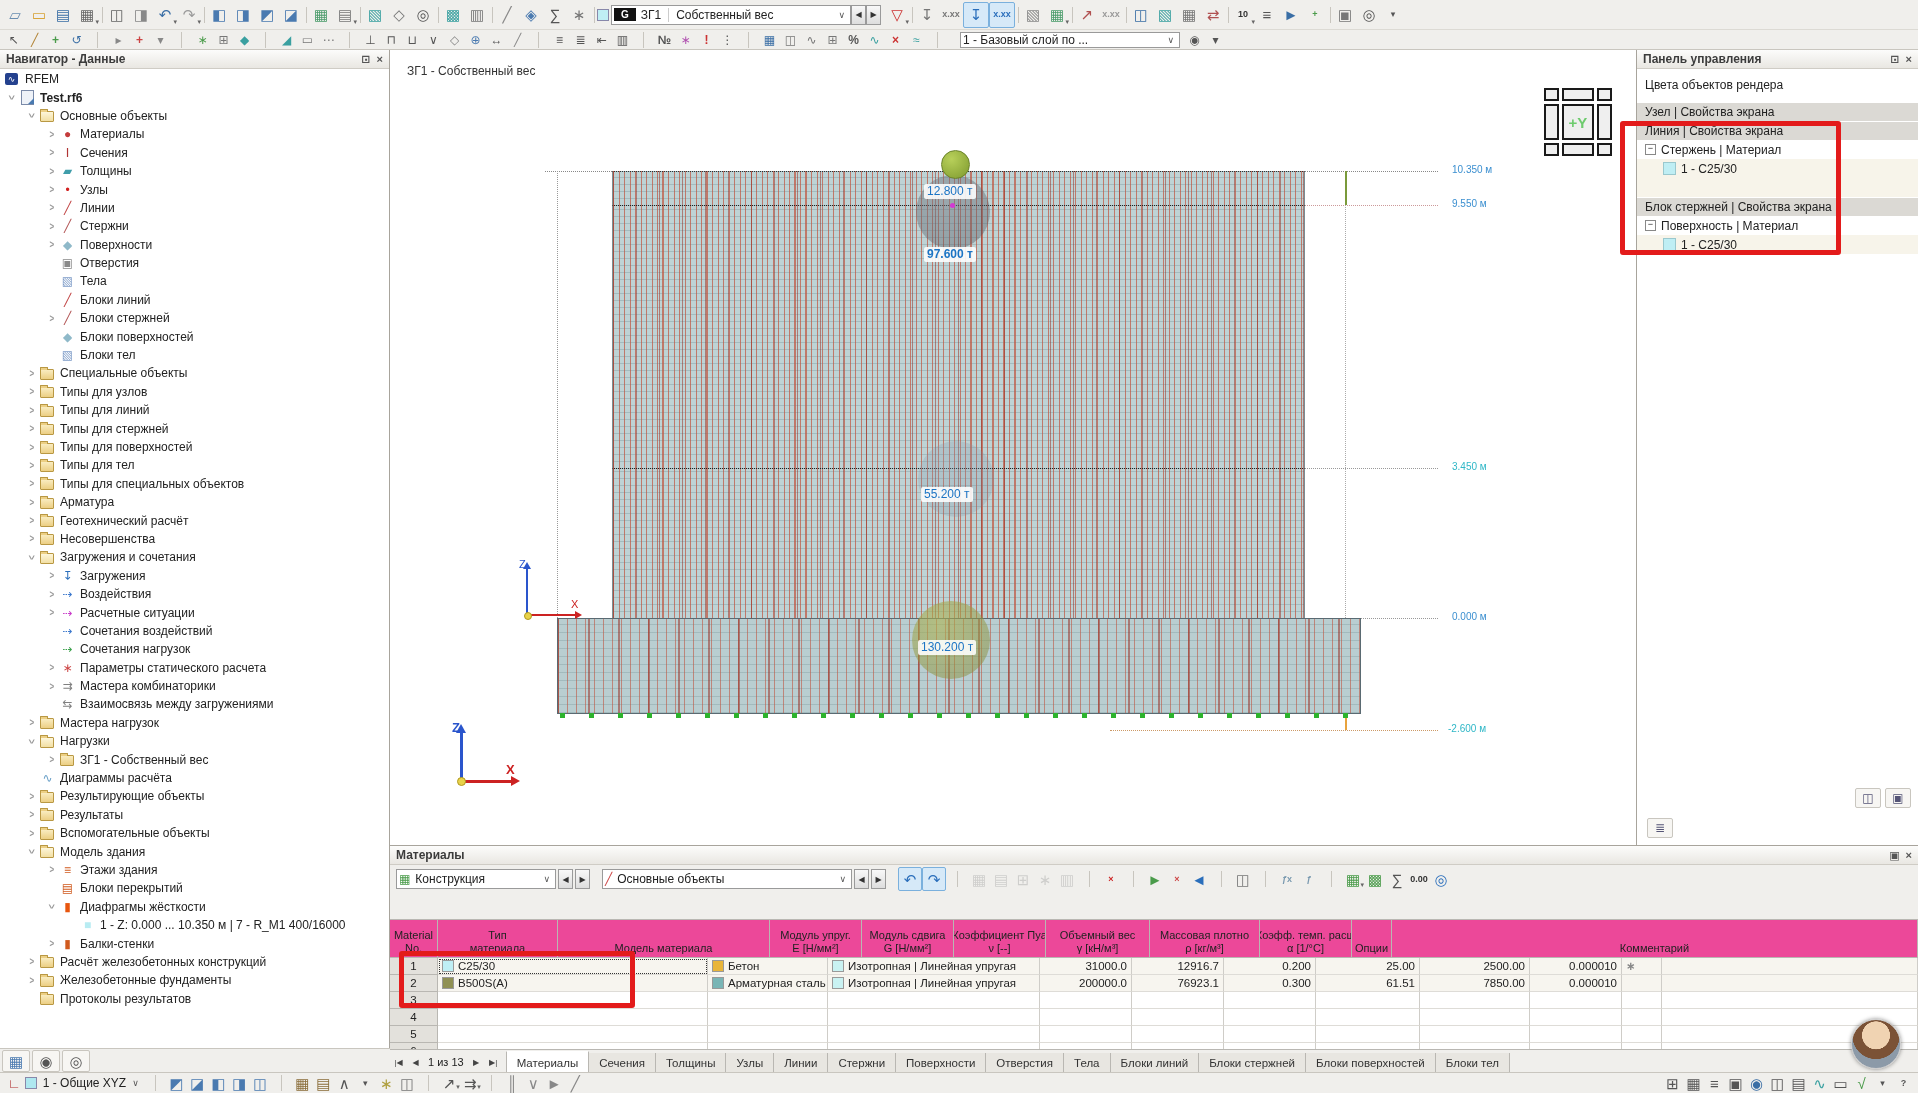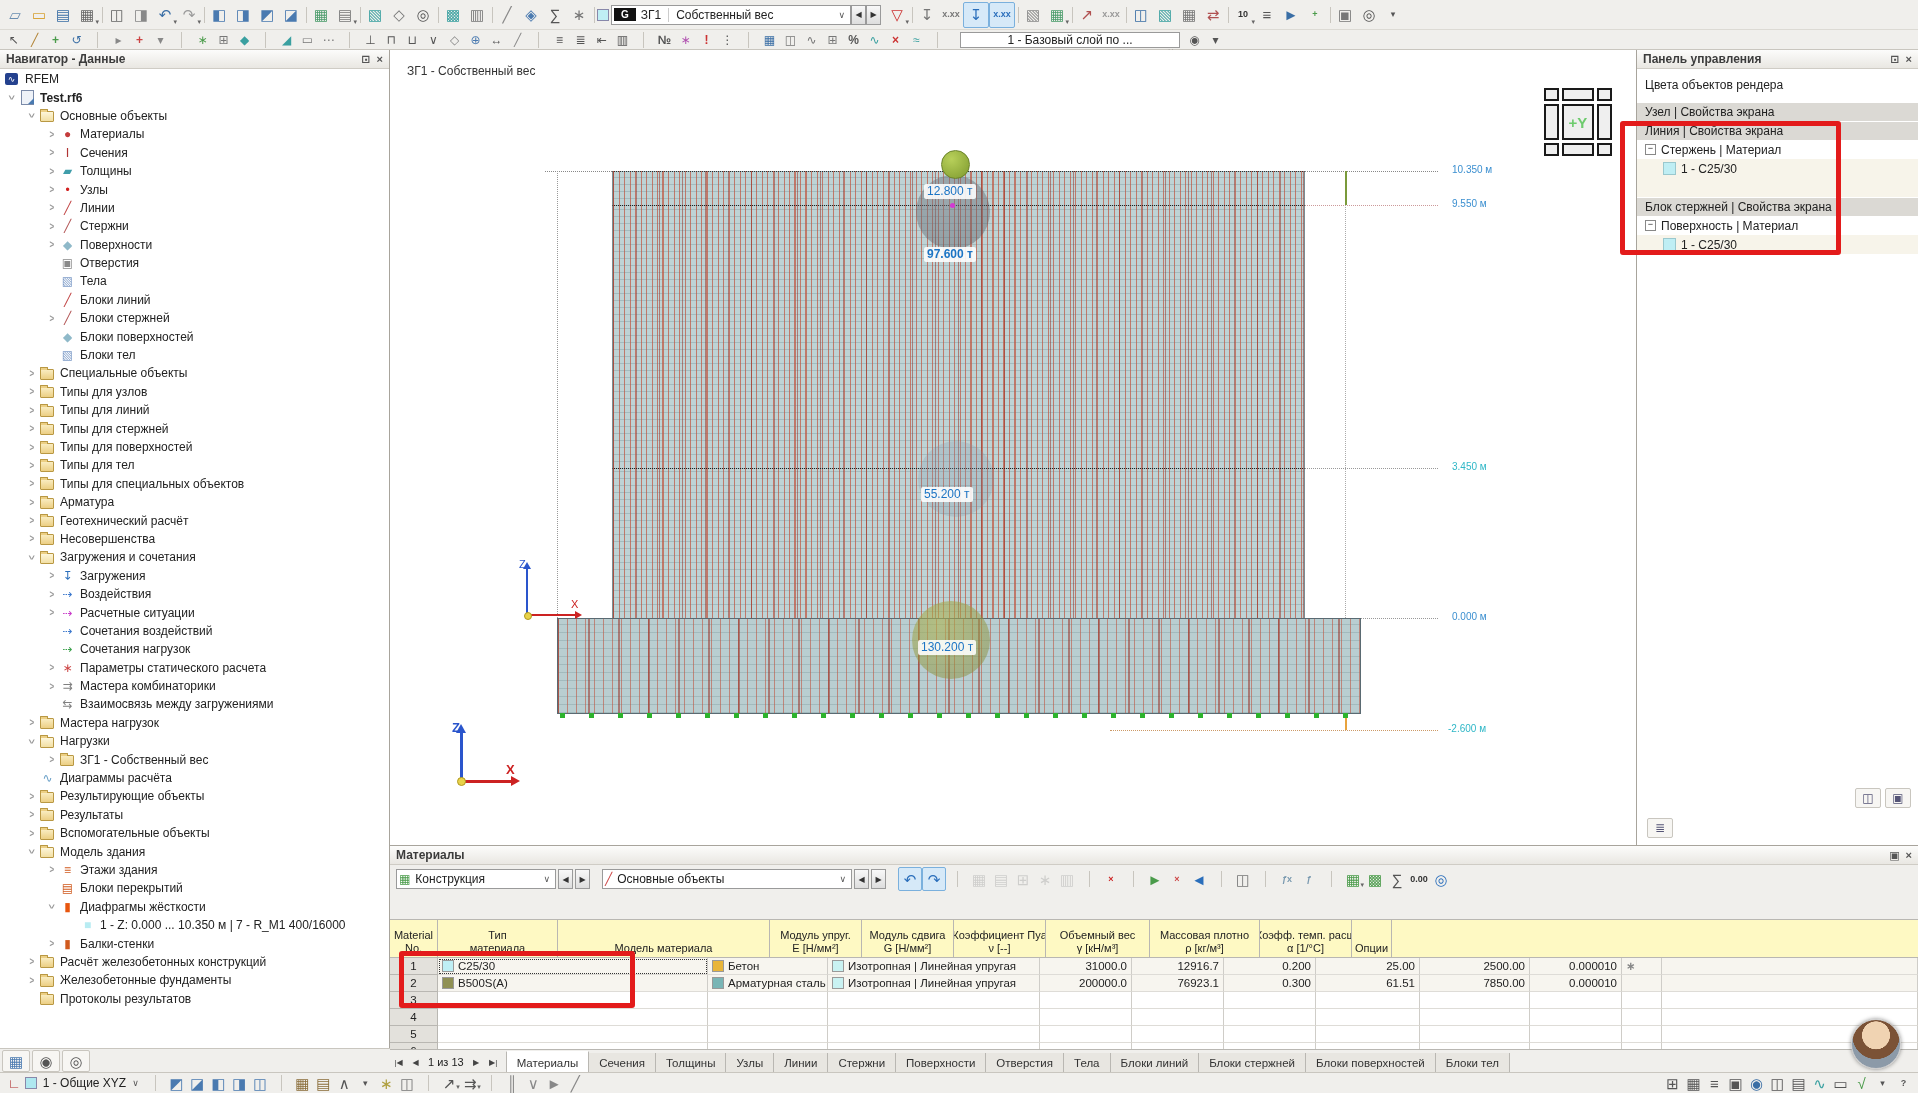--- a/index.html
+++ b/index.html
@@ -76,21 +76,21 @@
   .cprow[data-kind="item"],.cprow[data-kind="blank"]{background:#f7f4ea;}
   .cprow .expbox{width:9px;height:9px;border:1px solid #888;background:#fff;font-size:9px;line-height:7px;text-align:center;margin-right:5px;flex:none;}
   .cprow .expbox::before{content:"−";}
   .cprow .csw{width:11px;height:11px;background:#bfeef4;border:1px solid #9ac8ce;margin:0 5px 0 18px;flex:none;}
   
   #tablepanel{left:390px;top:845px;width:1528px;height:227px;background:#f0efec;border-top:1px solid #a8a49c;box-sizing:border-box;}
   #tp-menu{height:22px;display:flex;align-items:center;gap:20px;padding-left:10px;color:#222;}
   #tp-toolbar{height:28px;display:flex;align-items:center;padding-left:6px;gap:2px;}
   #tp-toolbar .tbi{width:22px;height:22px;}
   .mtable{position:absolute;left:0;top:73px;width:1528px;}
-  .mh{display:flex;background:#fef9c3;border-top:1px solid #b9b7b2;border-bottom:1px solid #b9b7b2;height:37px;}
+  .mh{display:flex;background:#ec4899;border-top:1px solid #b9b7b2;border-bottom:1px solid #b9b7b2;height:37px;}
   .hc{border-right:1px solid #b9b7b2;box-sizing:border-box;display:flex;flex-direction:column;justify-content:flex-end;align-items:center;font-size:11px;color:#222;overflow:hidden;padding-bottom:2px;line-height:13px;white-space:nowrap;}
   .mrow{display:flex;height:17px;background:#fff;}
   .mrow[data-filled="1"] .dc{background:#f7f5ef;}
   .dc{border-right:1px solid #cfcdc8;border-bottom:1px solid #dedcd7;box-sizing:border-box;display:flex;align-items:center;font-size:11.5px;overflow:hidden;white-space:nowrap;padding:0 4px;}
   .dc.num{justify-content:flex-end;}
   .dc.rowno{background:#e3e1dc !important;justify-content:center;border-right:1px solid #b9b7b2;border-bottom:1px solid #b9b7b2;}
   .dc .msw{width:10px;height:10px;border:1px solid #999;margin-right:4px;flex:none;}
   .dc[data-sel="1"]{outline:1px dotted #333;outline-offset:-2px;}
   .w0{width:48px;}.w1{width:270px;}.w2{width:120px;}.w3{width:212px;}.w4{width:92px;}.w5{width:92px;}
   .w6{width:92px;}.w7{width:104px;}.w8{width:110px;}.w9{width:92px;}.w10{width:40px;}.w11{flex:1;}
@@ -430,21 +430,21 @@
       <span class="tbi" data-txt="1">
         <span class="g" style="color: rgb(204, 51, 51);">×</span>
       </span>
       <span class="tbi">
         <span class="g" style="color: rgb(58, 160, 160);">≈</span>
       </span>
       <span class="tbi" data-sep="1">
         <span class="g"></span>
       </span>
     </span>
-  <span class="combo" style="width:220px;height:16px;margin-left:12px;flex-direction:column;">
+  <span class="combo" style="width:220px;height:16px;margin-left:12px;">
     <span>1 - Базовый слой по ...</span>
     <span class="arrow">∨</span>
   </span>
   <span style="display:flex;align-items:center;margin-left:4px;">
 
   <span class="tbi">
         <span class="g" style="color: rgb(85, 85, 85);">◉</span>
       </span>
       <span class="tbi" data-txt="1">
         <span class="g" style="color: rgb(85, 85, 85);">▾</span>
@@ -1007,20 +1007,24 @@
           <span>ρ [кг/м³]</span>
         </div>
       <div class="hc w9">
           <span>Коэфф. темп. расш</span>
           <span>α [1/°C]</span>
         </div>
       <div class="hc w10">
           <span></span>
           <span>Опции</span>
         </div>
+      <div class="hc w11">
+          <span></span>
+          <span>Комментарий</span>
+        </div>
     </div>
     <div>
 
     <div class="mrow" data-filled="1">
           <div class="dc rowno w0">1</div>
           <div class="dc w1" data-sel="1">
             <span class="msw" style="display: inline-block; background: rgb(191, 238, 244);"></span>
             <span>C25/30</span>
           </div>
           <div class="dc w2">

